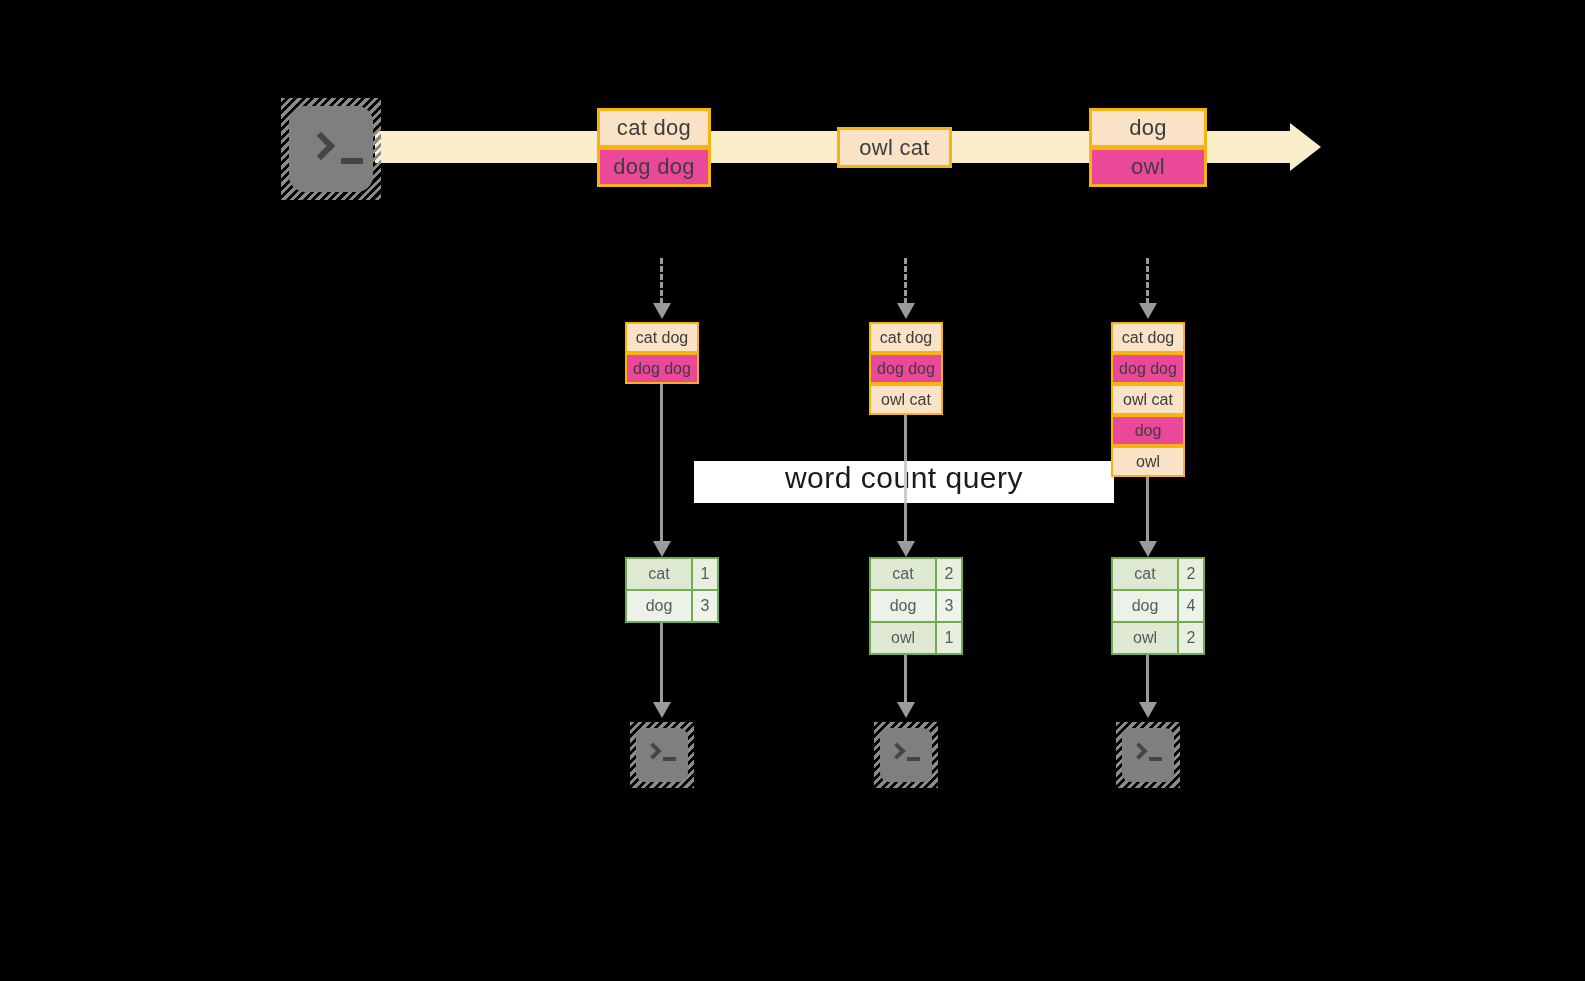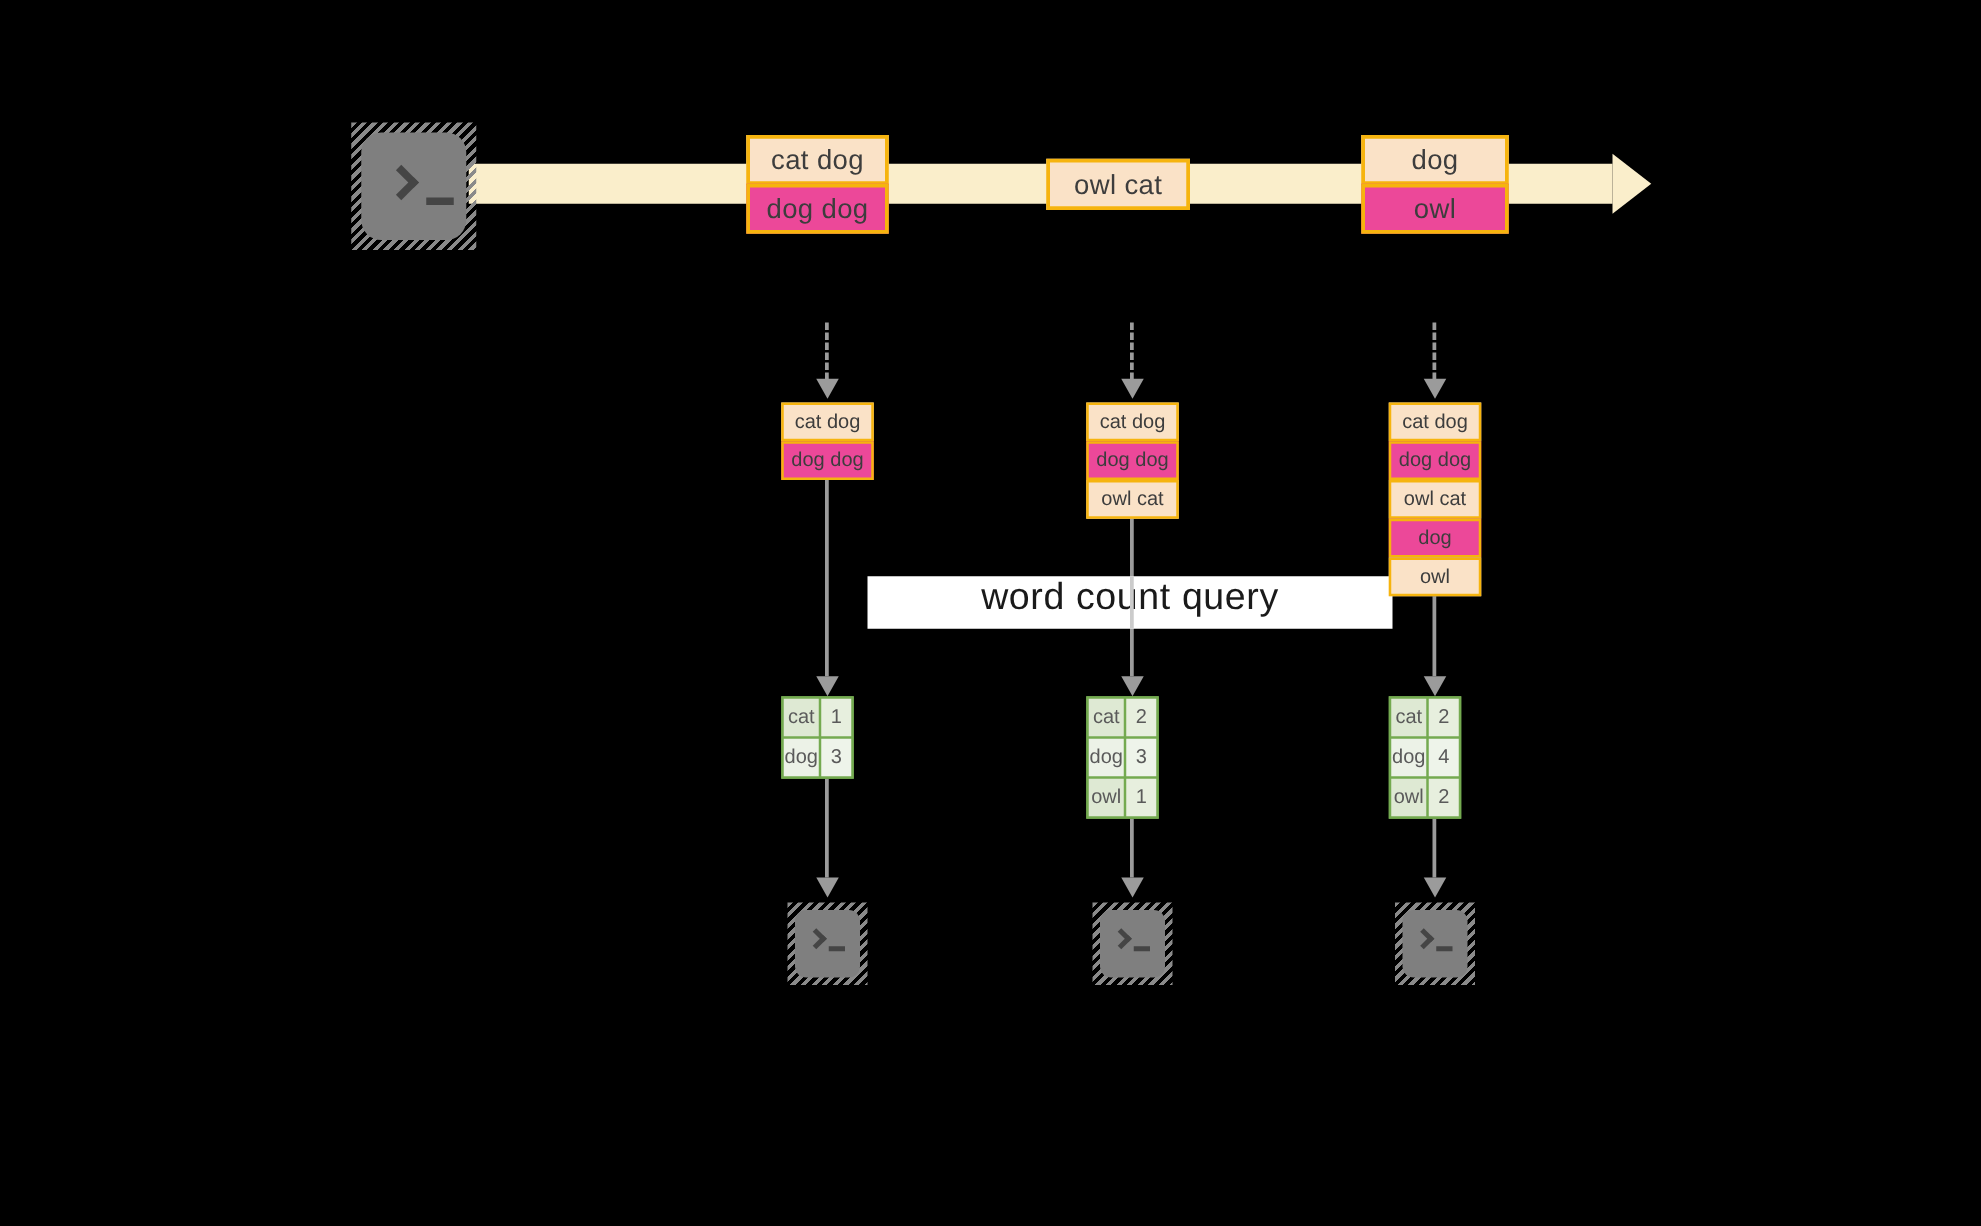--- a/index.html
+++ b/index.html
@@ -38,21 +38,21 @@
         background:#FFFFFF; z-index:5; display:flex; align-items:flex-start; justify-content:center;
         font-size:30px; font-weight:300; color:#1a1a1a; letter-spacing:0.5px;}
   .qbar-line{position:absolute; left:904px; top:461px; width:3px; height:42px;
         background:#cbcbcb; z-index:6;}
   
   .gt{position:absolute; z-index:4; border:2px solid #74AA50; background:#74AA50;
       display:flex; flex-direction:column; gap:2px;}
   .gt-row{display:flex; gap:2px; height:30px;}
   .gt-cell{display:flex; align-items:center; justify-content:center;
       font-size:16px; color:#5a5a5a;}
-  .gt-word{width:28px;}
+  .gt-word{width:64px;}
   .gt-num{width:24px;}
   .gr-dark .gt-word{background:#DEE9D3;} .gr-dark .gt-num{background:#E7EFDE;}
   .gr-light .gt-word{background:#ECF2E7;} .gr-light .gt-num{background:#EEF4EA;}
   
   .term{position:absolute; z-index:4;
         background:repeating-linear-gradient(135deg,#8a8a8a 0 3px,rgba(0,0,0,0) 3px 6px);}
   .term-inner{position:absolute; background:#7f7f7f;}
   .chev{position:absolute; transform:rotate(45deg); width:14px; height:14px;
         border-top:6px solid #454545; border-right:6px solid #454545;}
   .uscore{position:absolute; background:#454545;}

